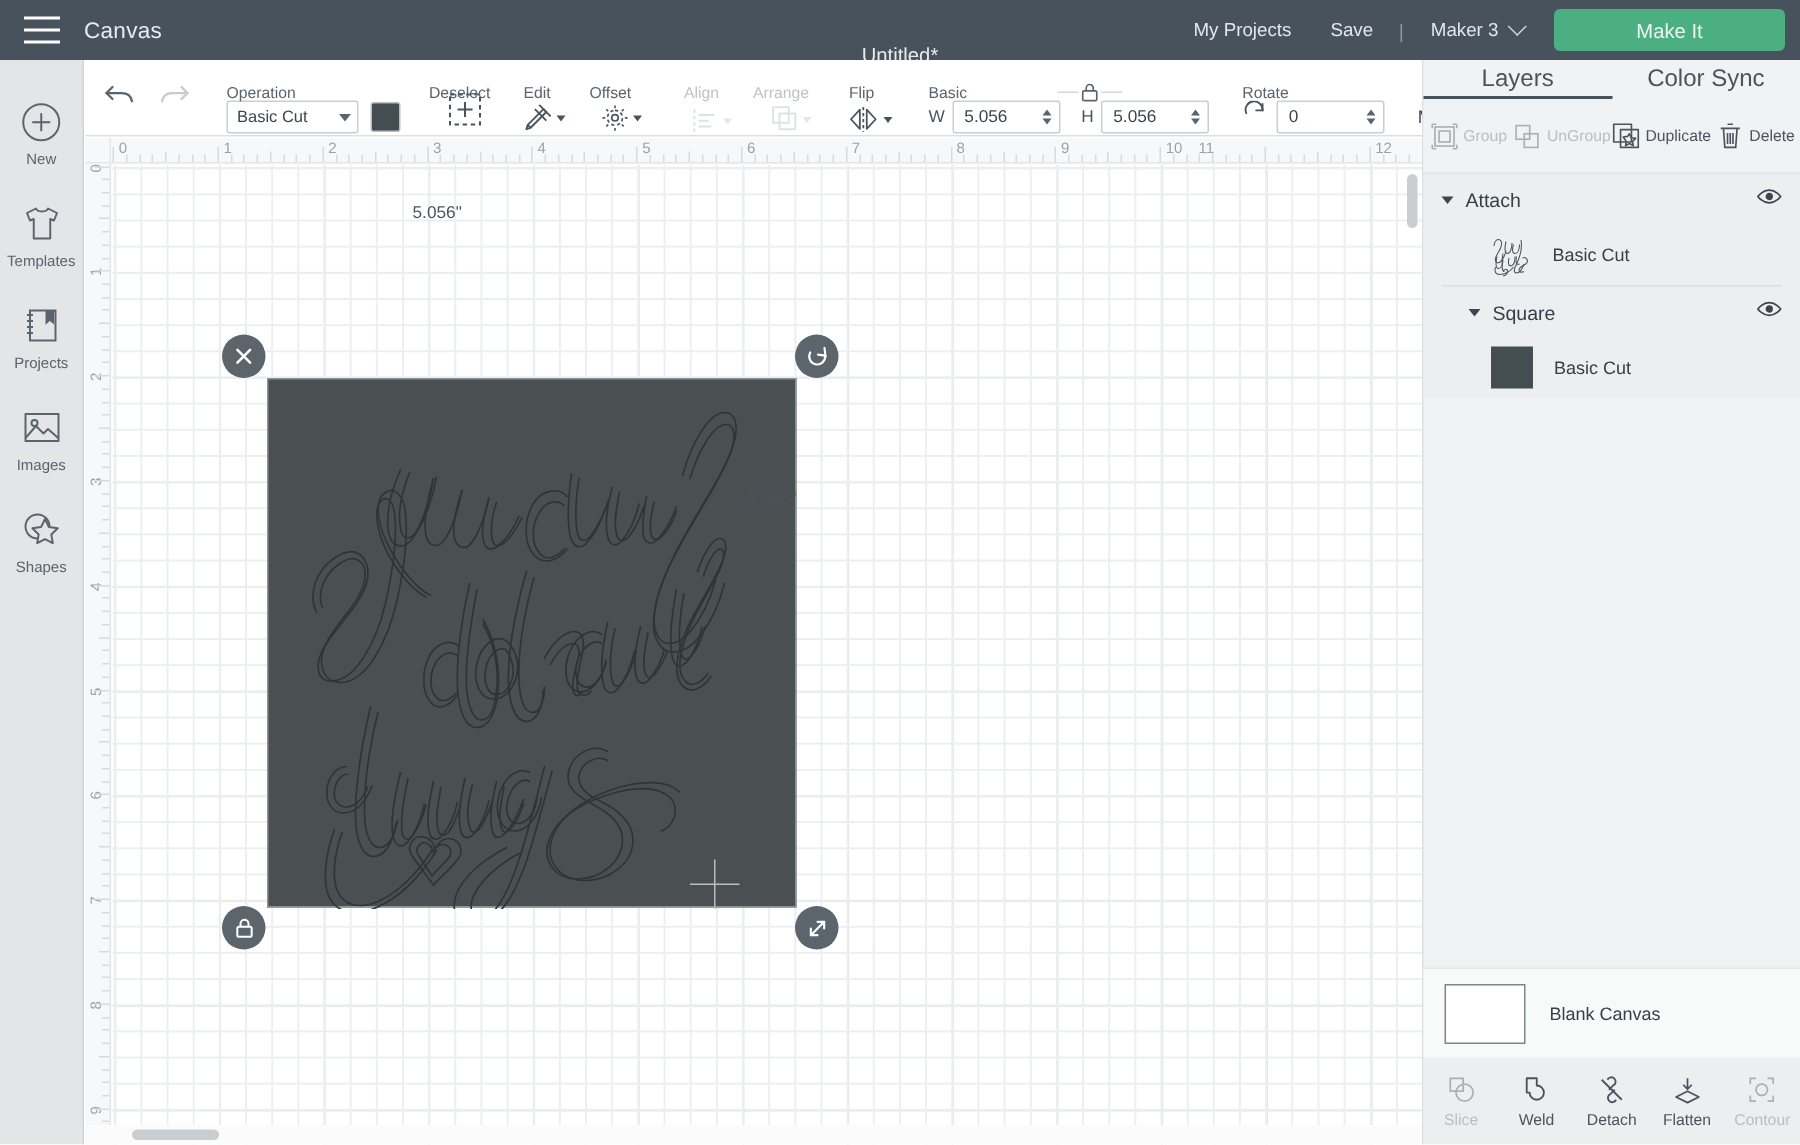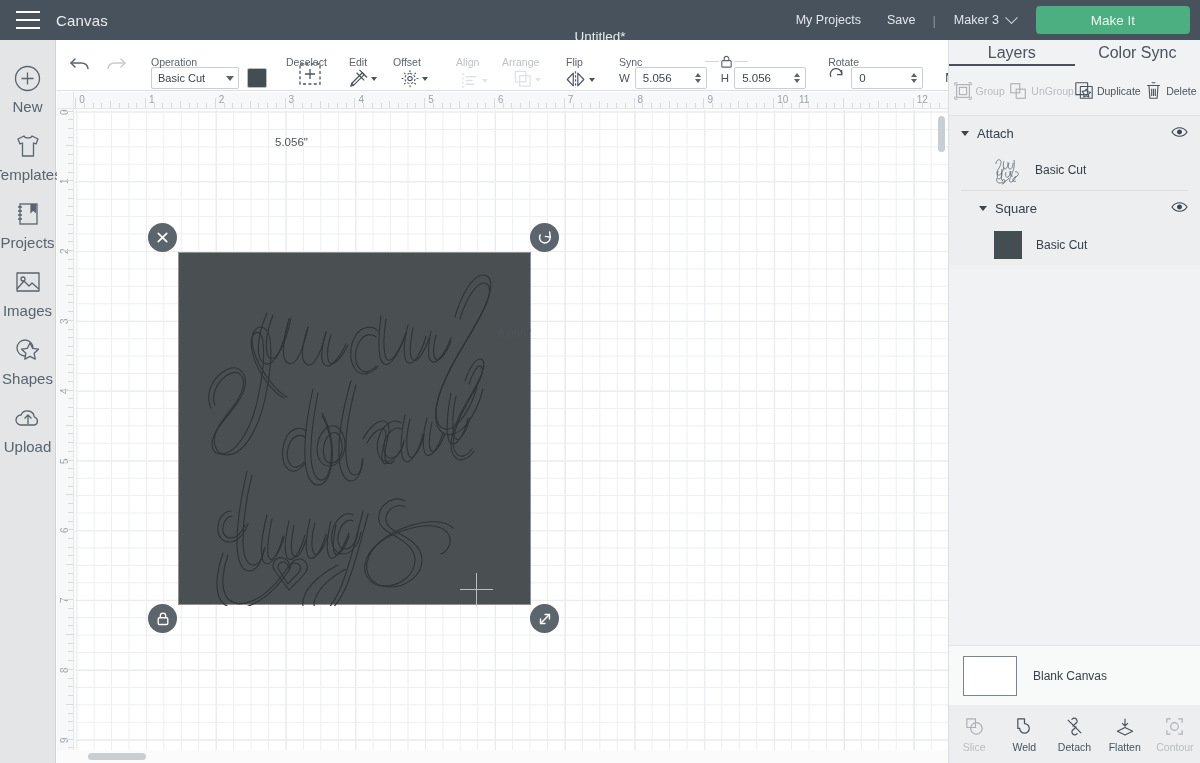--- a/index.html
+++ b/index.html
@@ -38,21 +38,21 @@
   }
 
   
   .sidebar {
     position: absolute; left: 0; top: 40px; width: 56px; height: 723px;
     background: #e3e5e6; border-right: 1px solid #d2d5d7;
     display: flex; flex-direction: column; align-items: center; padding-top: 14px;
   }
   .sb-item { width: 56px; height: 68px; display: flex; flex-direction: column; align-items: center; justify-content: center; cursor: pointer; }
   .sb-ico { height: 34px; display: flex; align-items: center; justify-content: center; color: #5a646e; }
-  .sb-label { font-size: 15px; color: #5a646e; margin-top: 3px; }
+  .sb-label { font-size: 10px; color: #5a646e; margin-top: 3px; }
 
   
   .toolbar {
     position: absolute; left: 57px; top: 40px; width: 891px; height: 51px;
     background: #fff; border-bottom: 1px solid #dcdfe1;
     display: flex; align-items: flex-start; padding-left: 12px;
   }
   .tgroup { display: flex; align-items: center; height: 63px; position: relative; }
   .tdiv { width: 1px; height: 36px; background: #e2e5e7; margin: 7px 11px 0 11px; }
   .tlabel { font-size: 10.5px; color: #5a646e; position: absolute; top: 10px; left: 0; white-space: nowrap; }
@@ -223,29 +223,20 @@
     </div>
     <div class="sb-item">
       <div class="sb-ico">
         <svg width="27" height="26" viewBox="0 0 27 26" fill="none" stroke="#5a646e" stroke-width="1.3" stroke-linejoin="round">
           <circle cx="11" cy="11" r="8"></circle>
           <path d="M16 6l2.6 5.3 5.9.9-4.3 4.1 1 5.8-5.2-2.7-5.2 2.7 1-5.8-4.2-4.1 5.8-.9z" fill="#e3e5e6"></path>
         </svg>
       </div>
       <div class="sb-label">Shapes</div>
     </div>
-    <div class="sb-item">
-      <div class="sb-ico">
-        <svg width="28" height="22" viewBox="0 0 28 22" fill="none" stroke="#5a646e" stroke-width="1.3" stroke-linejoin="round">
-          <path d="M7 18a5 5 0 010-10 7 7 0 0113.3 2A4.3 4.3 0 0121 18z"></path>
-          <path d="M14 17V8M10.5 11.5L14 8l3.5 3.5"></path>
-        </svg>
-      </div>
-      <div class="sb-label">Upload</div>
-    </div>
   </div>
 
   <div class="toolbar">
 
     <div class="undo-redo">
       <span>
         <svg width="22" height="18" viewBox="0 0 22 18" fill="none" stroke="#5a646e" stroke-width="1.5" stroke-linecap="round" stroke-linejoin="round">
           <path d="M6 4L2 8l4 4"></path>
             <path d="M2 8h10c4 0 6.5 2.2 7 5.5"></path>
         </svg>
@@ -354,21 +345,21 @@
           </svg>
           <span class="mini-caret"></span>
         </span>
       </div>
     </div>
 
     <div class="tdiv"></div>
 
     <div class="tgroup">
       <div class="tcol" style="position:relative;">
-        <span class="tlabel">Sync</span>
+        <span class="tlabel">Basic</span>
         <div class="lockwrap">
           <span class="lockline"></span>
           <svg width="15" height="15" viewBox="0 0 16 16" fill="none" stroke="#5a646e" stroke-width="1.2">
             <rect x="3" y="7" width="10" height="7" rx="1"></rect>
               <path d="M5.5 7V5a2.5 2.5 0 015 0v2"></path>
           </svg>
           <span class="lockline"></span>
         </div>
         <div style="display:flex;align-items:center;">
           <span class="dimlabel">W</span>

